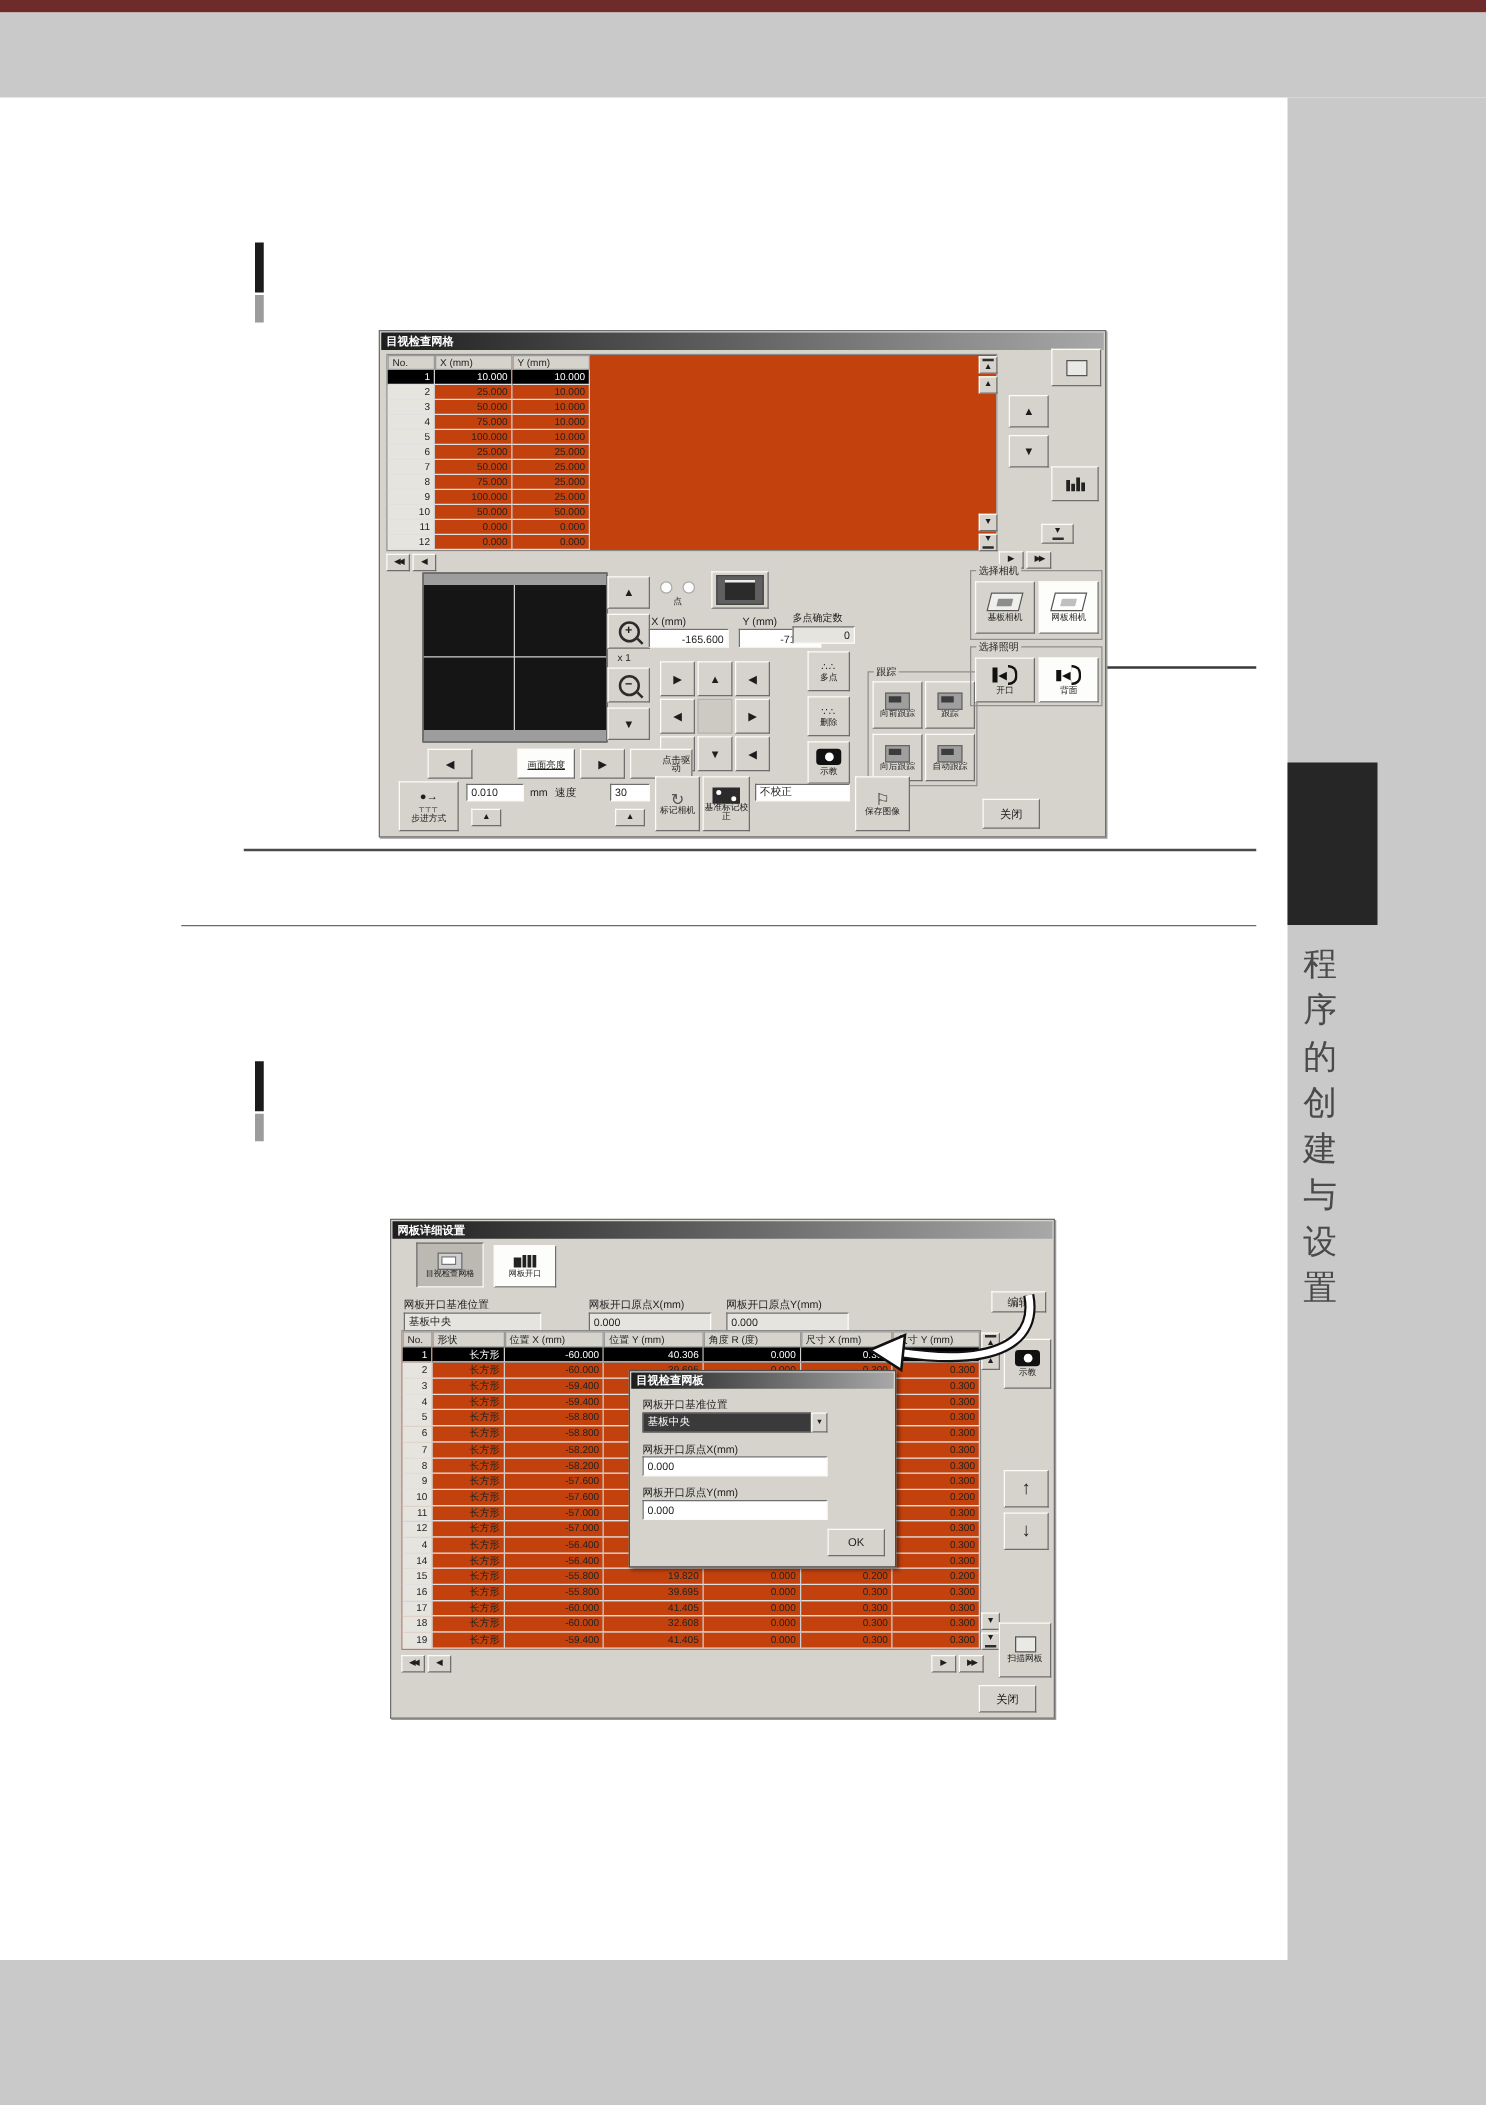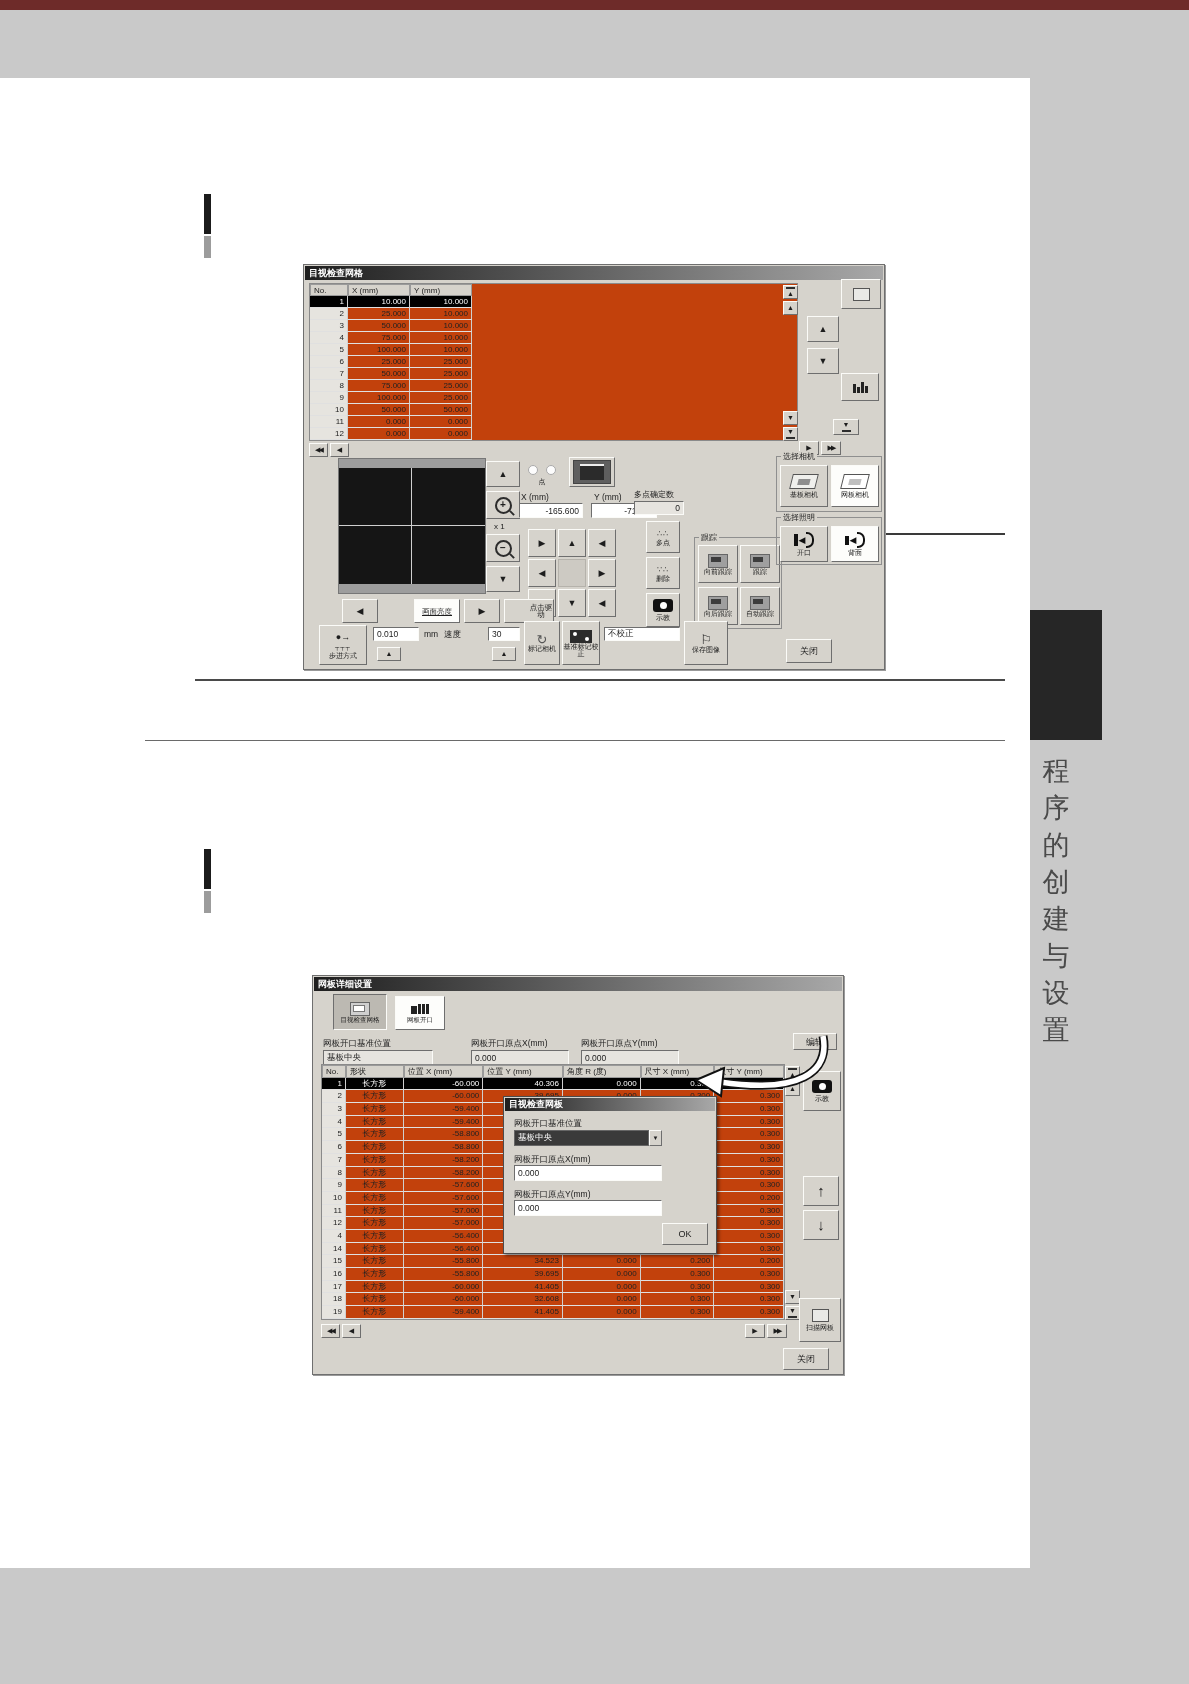--- a/index.html
+++ b/index.html
@@ -41,21 +41,21 @@
   .cap{font-size:7px;line-height:7px;text-align:center;}
   
   .twrap{position:absolute;background:#fff;border:1px solid #8a8a8a;box-sizing:border-box;overflow:hidden;}
   .t1row,.t2row{display:flex;height:12px;background:#c2410c;}
   .t2row{height:12.7px;}
   .t1row .c,.t2row .c{box-sizing:border-box;border-right:1px solid #cfcfcf;border-bottom:1px solid #e0e0e0;
       font-size:8px;line-height:11px;padding:0 3px;text-align:right;overflow:hidden;white-space:nowrap;}
   .t1row .c0{width:38px;background:#e6e4df;}
   .t1row .c1{width:62px;} .t1row .c2{width:62px;}
   .t2row .c0{width:24px;background:#e6e4df;}
-  .t2row .c1{width:58px;text-align:center;}
+  .t2row .c1{width:58px;text-align:right;}
   .t2row .c2{width:80px;} .t2row .c3{width:80px;} .t2row .c4{width:78px;}
   .t2row .c5{width:74px;} .t2row .c6{width:70px;}
   .t1row.head .c,.t2row.head .c{background:#d6d3cc;border:1px solid #9a9a9a;text-align:left;font-size:8px;}
   .t1row.sel .c,.t2row.sel .c{background:#000;color:#fff;}
   .t1row.sel .c0,.t2row.sel .c0{background:#000;}
   
   .sb{font-size:7px;line-height:8px;}
   .dblbar{width:9px;height:2px;background:#2d2d2d;margin:1px 0;}
   
   .camview{position:absolute;background:#151515;border:1px solid #777;}
@@ -609,21 +609,21 @@
             <span class="c c2">-56.400</span>
             <span class="c c3"></span>
             <span class="c c4"></span>
             <span class="c c5">0.300</span>
             <span class="c c6">0.300</span>
           </div>
           <div class="t2row">
             <span class="c c0">15</span>
             <span class="c c1">长方形</span>
             <span class="c c2">-55.800</span>
-            <span class="c c3">34.523</span>
+            <span class="c c3">19.820</span>
             <span class="c c4">0.000</span>
             <span class="c c5">0.200</span>
             <span class="c c6">0.200</span>
           </div>
           <div class="t2row">
             <span class="c c0">16</span>
             <span class="c c1">长方形</span>
             <span class="c c2">-55.800</span>
             <span class="c c3">39.695</span>
             <span class="c c4">0.000</span>

